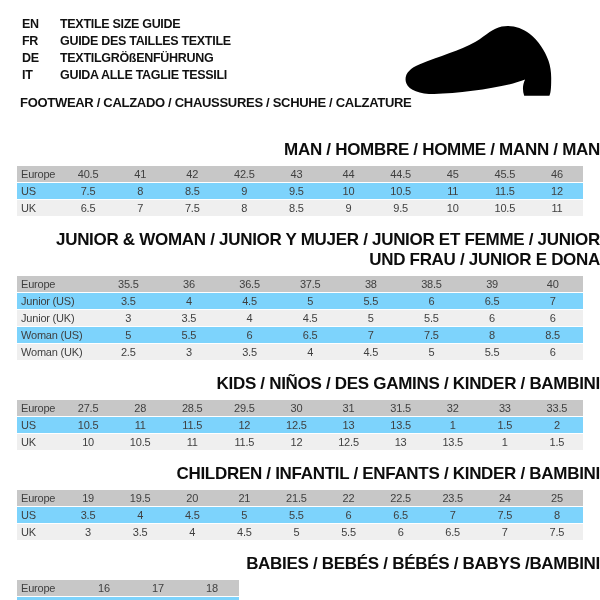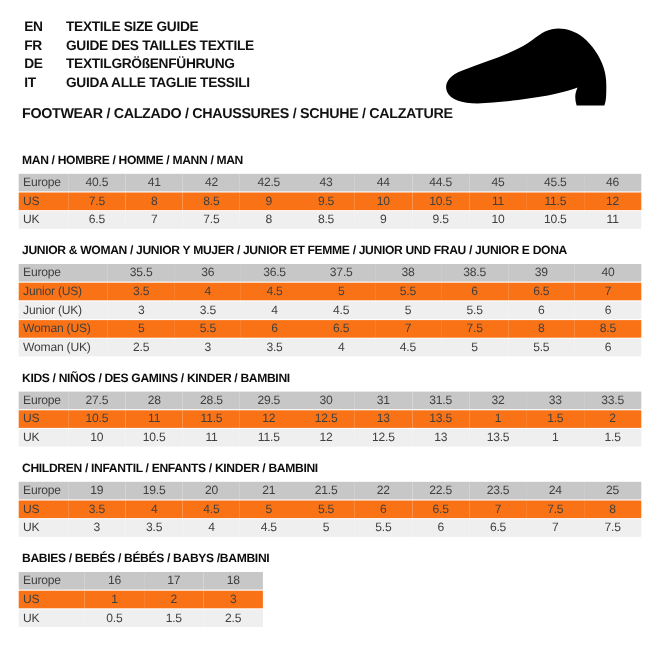--- a/index.html
+++ b/index.html
@@ -20,36 +20,36 @@
 
   
   .shoe-wrap { position: absolute; top: 13px; right: 15px; width: 190px; height: 90px; }
   .shoe-wrap svg { width: 100%; height: 100%; display: block; }
 
   
   .category { margin: 11px 0 0 20px; font-weight: bold; font-size: 13px; letter-spacing: -0.3px; }
 
   
   .sections { margin-left: 17px; }
-  .section-title { font-weight: bold; font-size: 11px; letter-spacing: -0.3px; margin: 13px 12px 5px 3px; color: #0d0d0d; }
+  .section-title { font-weight: bold; font-size: 17px; letter-spacing: -0.3px; margin: 13px 0 5px 3px; color: #0d0d0d; text-align: right; }
   .section:first-child .section-title { margin-top: 30px; }
 
   table.size-table {
     border-collapse: separate; border-spacing: 0 1px;
     table-layout: fixed; width: 566px;
     font-size: 11px; color: #3f3f3f; letter-spacing: -0.2px;
   }
   table.size-table.narrow { width: 222px; }
   table.size-table td { height: 16px; padding: 0; text-align: center; overflow: hidden; white-space: nowrap; }
   table.size-table td.label { text-align: left; padding-left: 4px; width: 45px; }
   table.size-table.widelabel td.label { width: 81px; }
   table.size-table.narrow td.label { width: 60px; }
   tr.row-europe td { background: #c7c7c7; }
   tr.row-alt td { background: #efefef; }
-  tr.row-plain td { background: #f97316; margin-left: 32px; }
+  tr.row-plain td { background: #7dd3fc; margin-left: 32px; }
 </style>
 </head>
 <body>
 
 <div class="page">
 
   <div class="lang-list">
       <div class="lang-row">
         <span class="lang-code">EN</span>
         <span>TEXTILE SIZE GUIDE</span>

